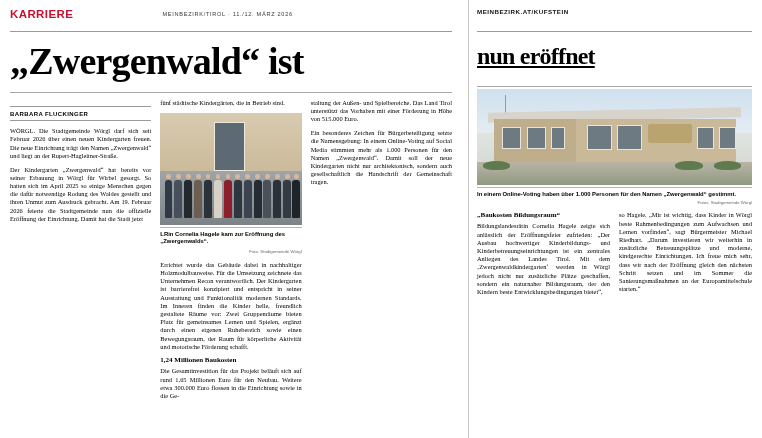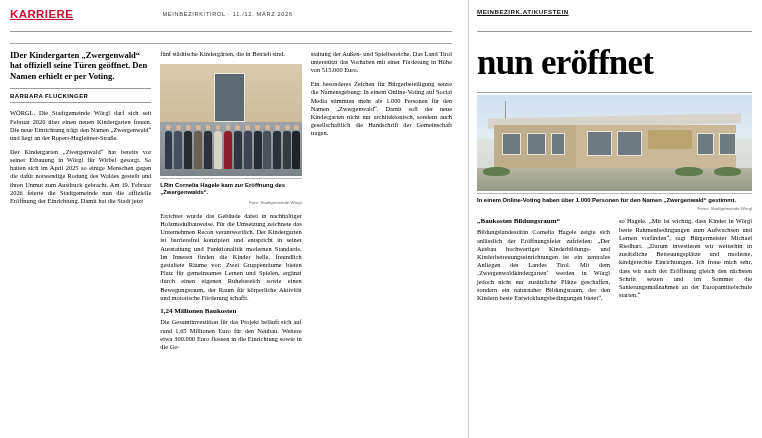--- a/index.html
+++ b/index.html
@@ -42,21 +42,20 @@
     align-items: flex-start;
     justify-content: space-between;
     height: 20px;
   }
   .kicker {
     font-family: "Liberation Sans", sans-serif;
     font-weight: bold;
     font-size: 11.5px;
     letter-spacing: 0.4px;
     color: #c8102e;
-    text-decoration: underline;
   }
   .runhead-center {
     font-family: "Liberation Sans", sans-serif;
     font-size: 5.6px;
     letter-spacing: 0.7px;
     color: #3a3a3a;
     padding-top: 3px;
   }
   .rule-top {
     border-top: 1px solid #9a9a9a;
@@ -67,23 +66,24 @@
   h1.headline {
     font-family: "Liberation Serif", serif;
     font-weight: bold;
     font-size: 38px;
     line-height: 40px;
     letter-spacing: -0.8px;
     margin: 9px 0 0 0;
     padding: 0;
   }
   .right-page h1.headline {
-    font-size: 35px;
+    font-size: 24px;
     line-height: 37px;
-    margin-top: 12px;
+    margin-top: 6px;
+    text-decoration: underline;
   }
   .headline-rule {
     border-top: 1px solid #a8a8a8;
     margin-top: 11px;
   }
 
   
   .cols3 {
     display: flex;
     gap: 9px;
@@ -243,26 +243,26 @@
 
   <div class="left-page">
 
     <div class="runhead">
       <div class="kicker">KARRIERE</div>
       <div class="runhead-center">MEINBEZIRK/TIROL · 11./12. MÄRZ 2026</div>
       <div style="width:70px"></div>
     </div>
     <div class="rule-top"></div>
 
+    <h1 class="headline">„Zwergenwald“ ist</h1>
     <div class="headline-rule"></div>
 
     <div class="cols3">
 
       <div class="col">
-        <p class="lead">IDer Kindergarten „Zwergenwald“ hat offiziell seine Türen geöffnet. Den Namen erhielt er per Voting.</p>
         <div class="byline">BARBARA FLUCKINGER</div>
         <p class="bodytext">WÖRGL. Die Stadtgemeinde Wörgl darf sich seit Februar 2026 über einen neuen Kindergarten freuen. Die neue Einrichtung trägt den Namen „Zwergenwald“ und liegt an der Rupert-Hagleitner-Straße.</p>
         <p class="bodytext">Der Kindergarten „Zwergenwald“ hat bereits vor seiner Erbauung in Wörgl für Wirbel gesorgt. So hatten sich im April 2025 so einige Menschen gegen die dafür notwendige Rodung des Waldes gestellt und ihren Unmut zum Ausdruck gebracht. Am 19. Februar 2026 feierte die Stadtgemeinde nun die offizielle Eröffnung der Einrichtung. Damit hat die Stadt jetzt</p>
       </div>
 
       <div class="col">
         <p class="bodytext">fünf städtische Kindergärten, die in Betrieb sind.</p>
 
         <div class="photo-wrap">
           <div class="group">

